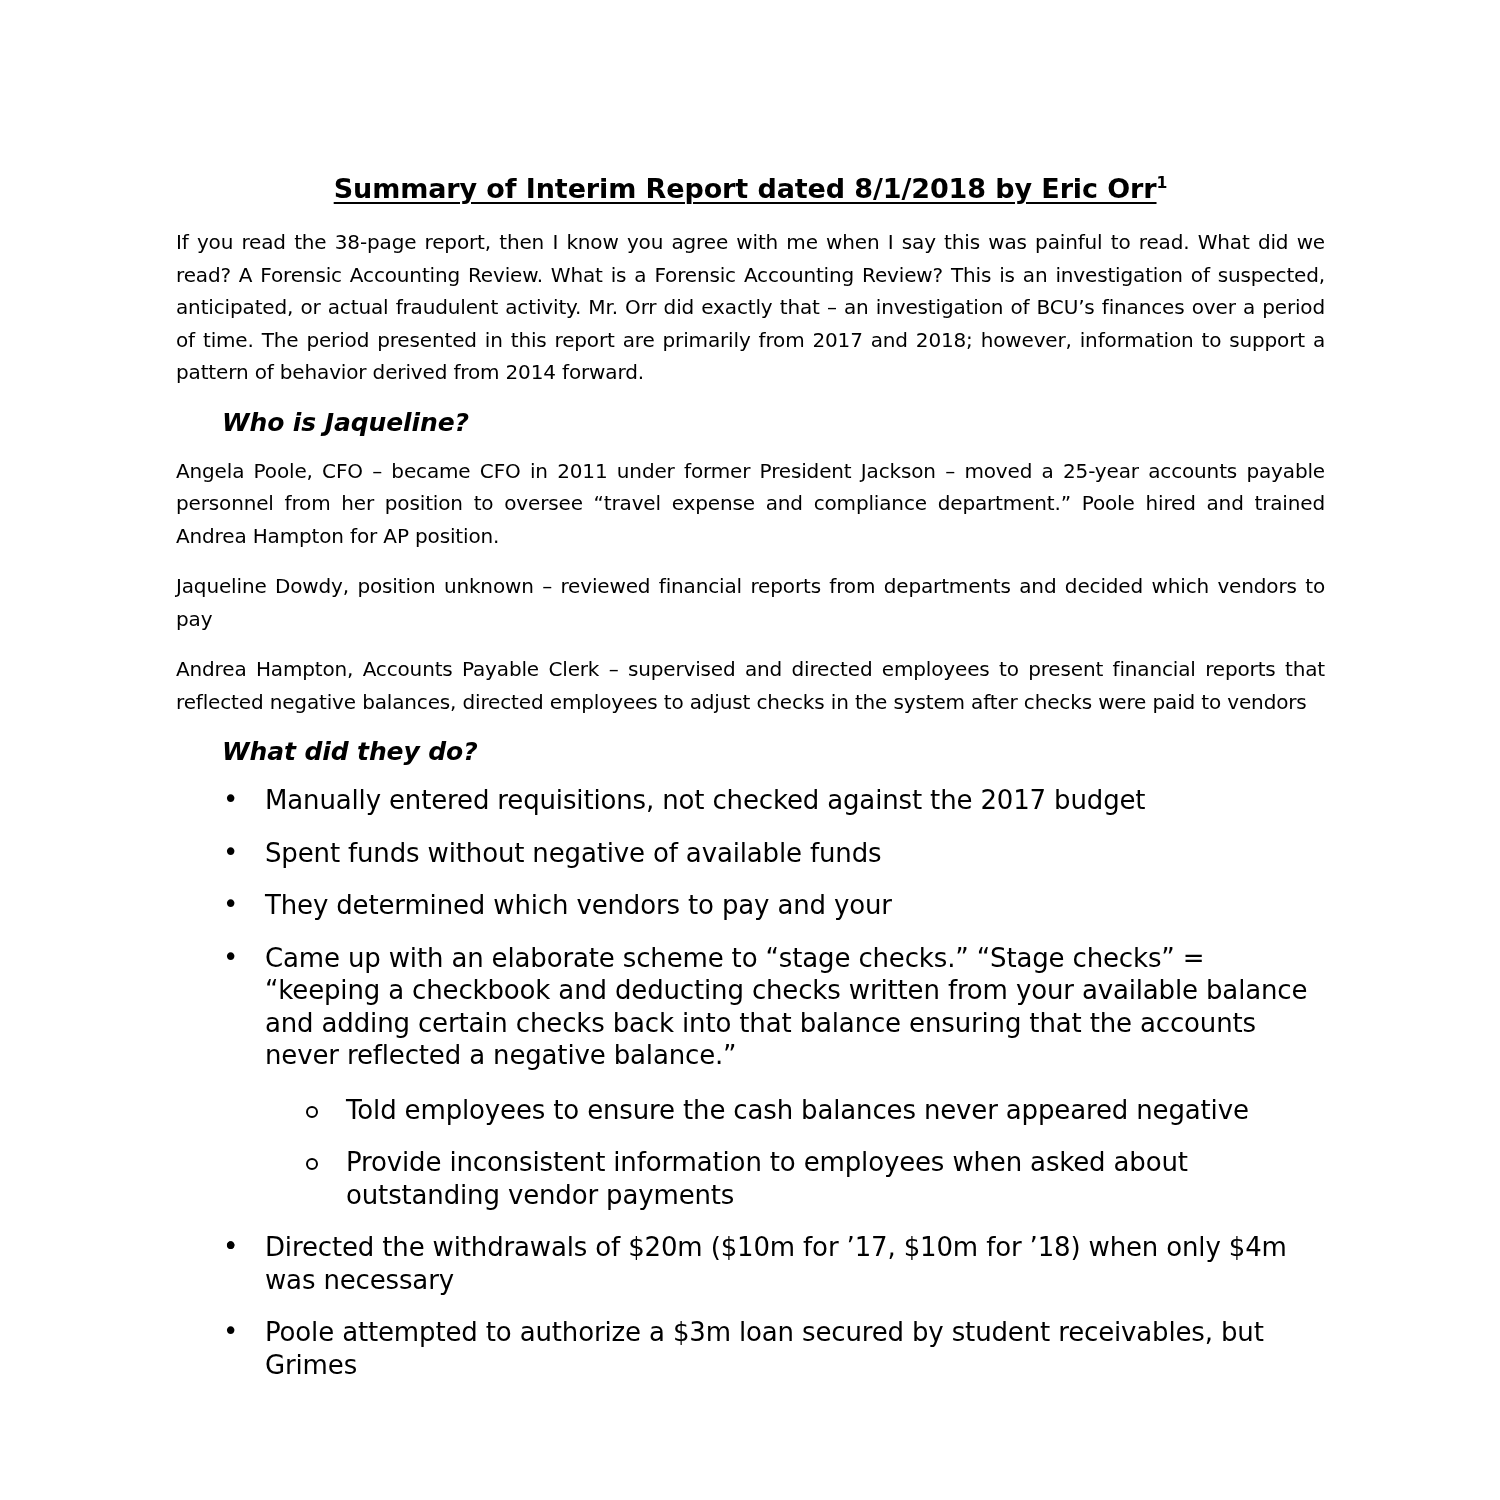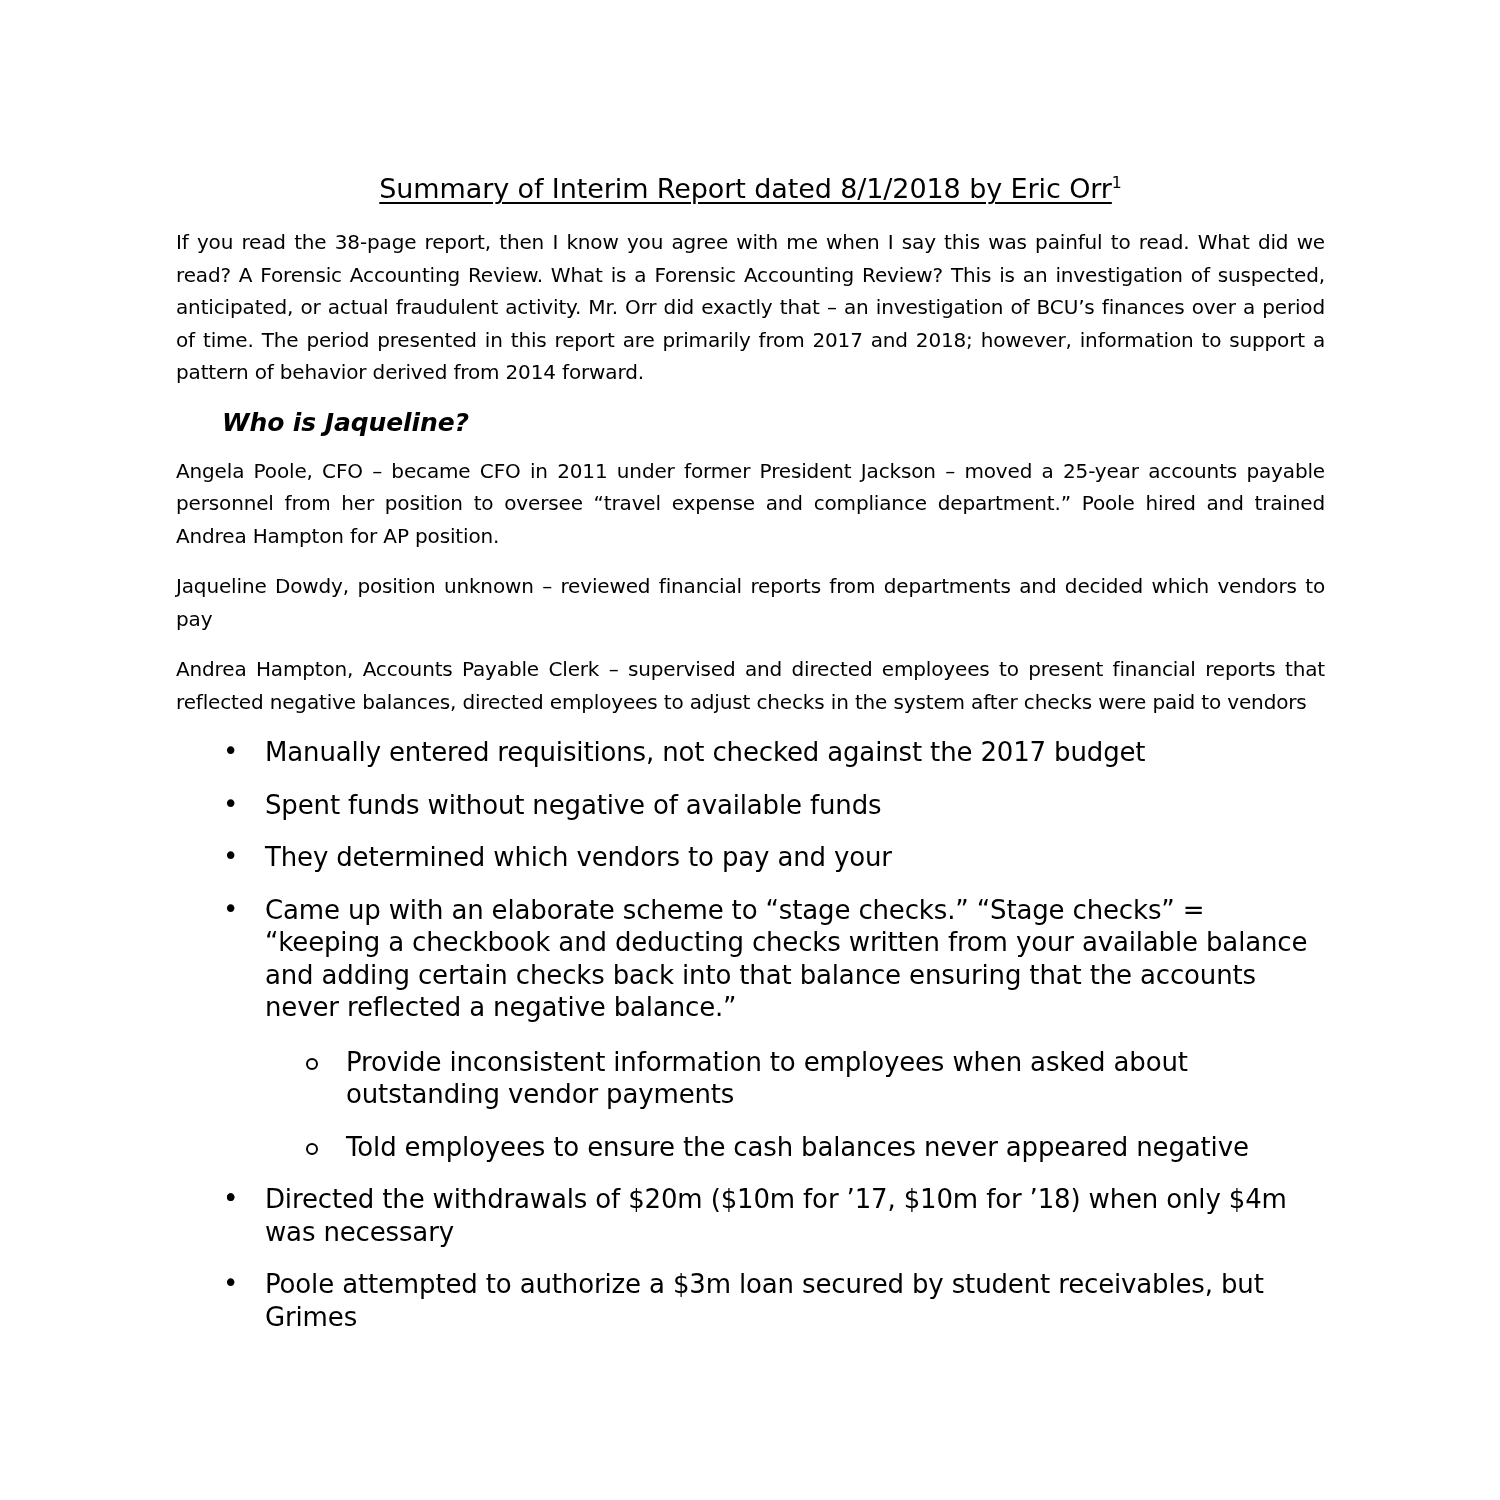--- a/index.html
+++ b/index.html
@@ -28,21 +28,21 @@
     left: 176px;
     top: 170px;
     width: 1149px;
   }
 
   
   .doc-title {
     text-align: center;
     font-size: 27px;
     line-height: 38px;
-    font-weight: 400;
+    font-weight: 700;
     margin: 0 0 18px 0;
     letter-spacing: -0.1px;
   }
   .doc-title .title-text {
     text-decoration: underline;
     text-underline-offset: 4px;
     text-decoration-thickness: 1.5px;
   }
   .doc-title sup {
     font-size: 0.58em;
@@ -138,20 +138,21 @@
     <p class="para">If you read the 38-page report, then I know you agree with me when I say this was painful to read. What did we read? A Forensic Accounting Review. What is a Forensic Accounting Review? This is an investigation of suspected, anticipated, or actual fraudulent activity. Mr. Orr did exactly that – an investigation of BCU’s finances over a period of time. The period presented in this report are primarily from 2017 and 2018; however, information to support a pattern of behavior derived from 2014 forward.</p>
 
     <h2 class="subhead">Who is Jaqueline?</h2>
 
     <p class="para">Angela Poole, CFO – became CFO in 2011 under former President Jackson – moved a 25-year accounts payable personnel from her position to oversee “travel expense and compliance department.” Poole hired and trained Andrea Hampton for AP position.</p>
 
     <p class="para">Jaqueline Dowdy, position unknown – reviewed financial reports from departments and decided which vendors to pay</p>
 
     <p class="para">Andrea Hampton, Accounts Payable Clerk – supervised and directed employees to present financial reports that reflected negative balances, directed employees to adjust checks in the system after checks were paid to vendors</p>
 
+    <h2 class="subhead">What did they do?</h2>
 
     <ul class="level1">
 
       <li class="bullet">
         <span class="marker">•</span>
         <span>Manually entered requisitions, not checked against the 2017 budget</span>
       </li>
 
       <li class="bullet">
         <span class="marker">•</span>
@@ -161,28 +162,28 @@
       <li class="bullet">
         <span class="marker">•</span>
         <span>They determined which vendors to pay and your</span>
       </li>
 
       <li class="bullet">
         <span class="marker">•</span>
         <span>Came up with an elaborate scheme to “stage checks.” “Stage checks” = “keeping a checkbook and deducting checks written from your available balance and adding certain checks back into that balance ensuring that the accounts never reflected a negative balance.”</span>
 
         <ul class="level2">
+          <li class="subbullet">
+            <span class="marker-o"></span>
+            <span>Told employees to ensure the cash balances never appeared negative</span>
+          </li>
           <li class="subbullet">
             <span class="marker-o"></span>
             <span>Provide inconsistent information to employees when asked about outstanding vendor payments</span>
           </li>
-          <li class="subbullet">
-            <span class="marker-o"></span>
-            <span>Told employees to ensure the cash balances never appeared negative</span>
-          </li>
         </ul>
       </li>
 
       <li class="bullet">
         <span class="marker">•</span>
       </li>
 
       <li class="bullet">
         <span class="marker">•</span>
         <span>Directed the withdrawals of $20m ($10m for ’17, $10m for ’18) when only $4m was necessary</span>

